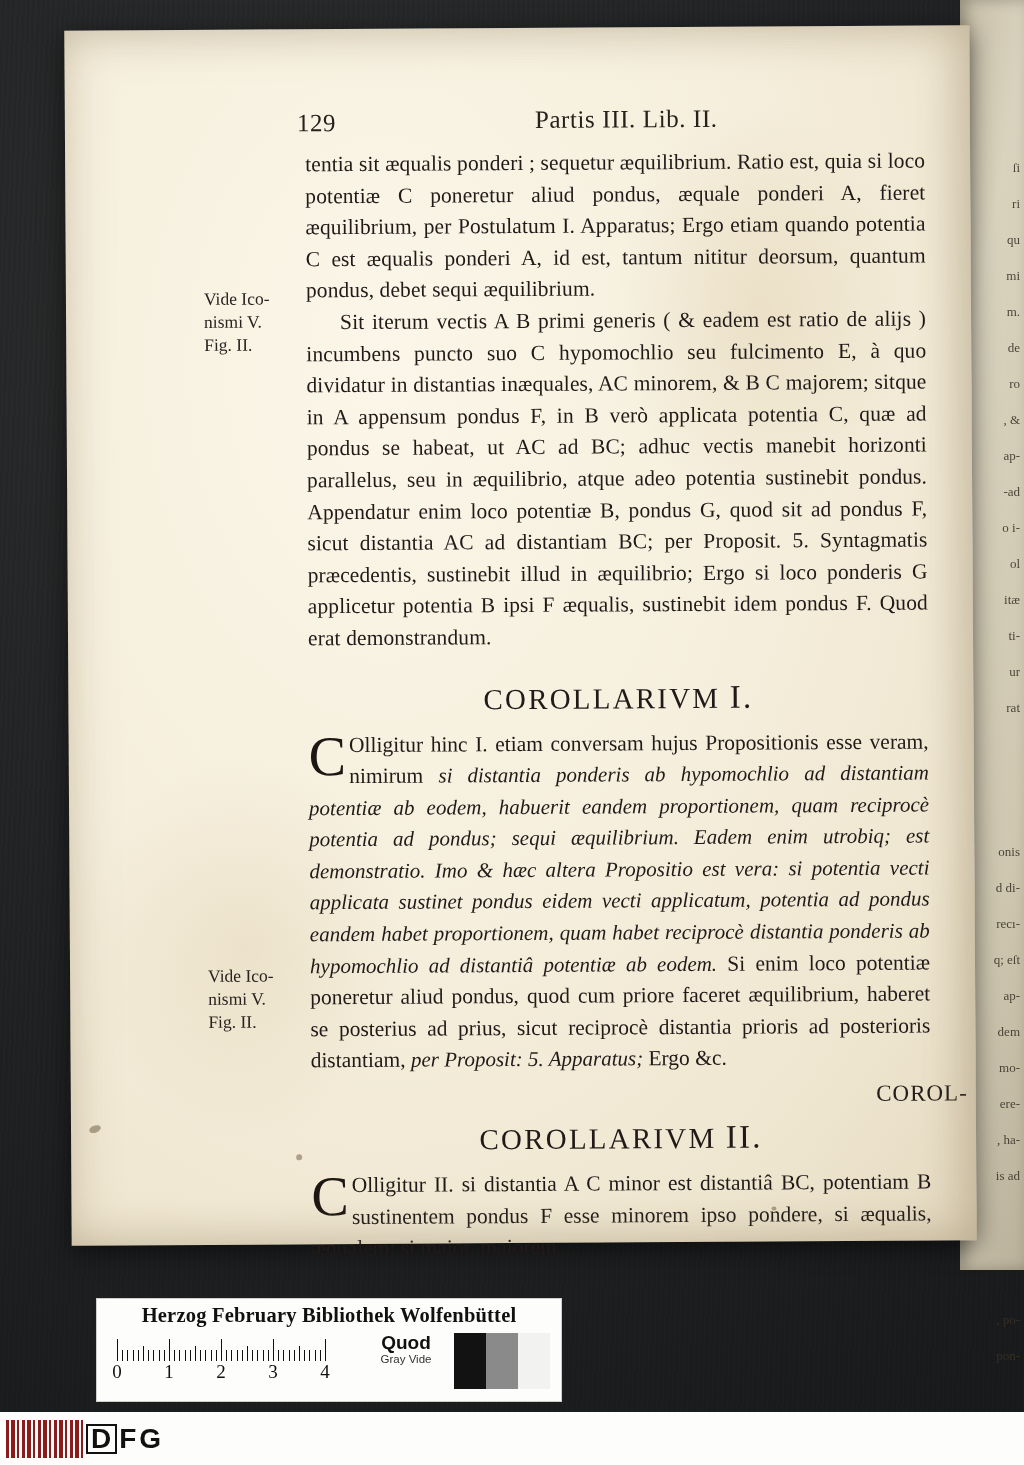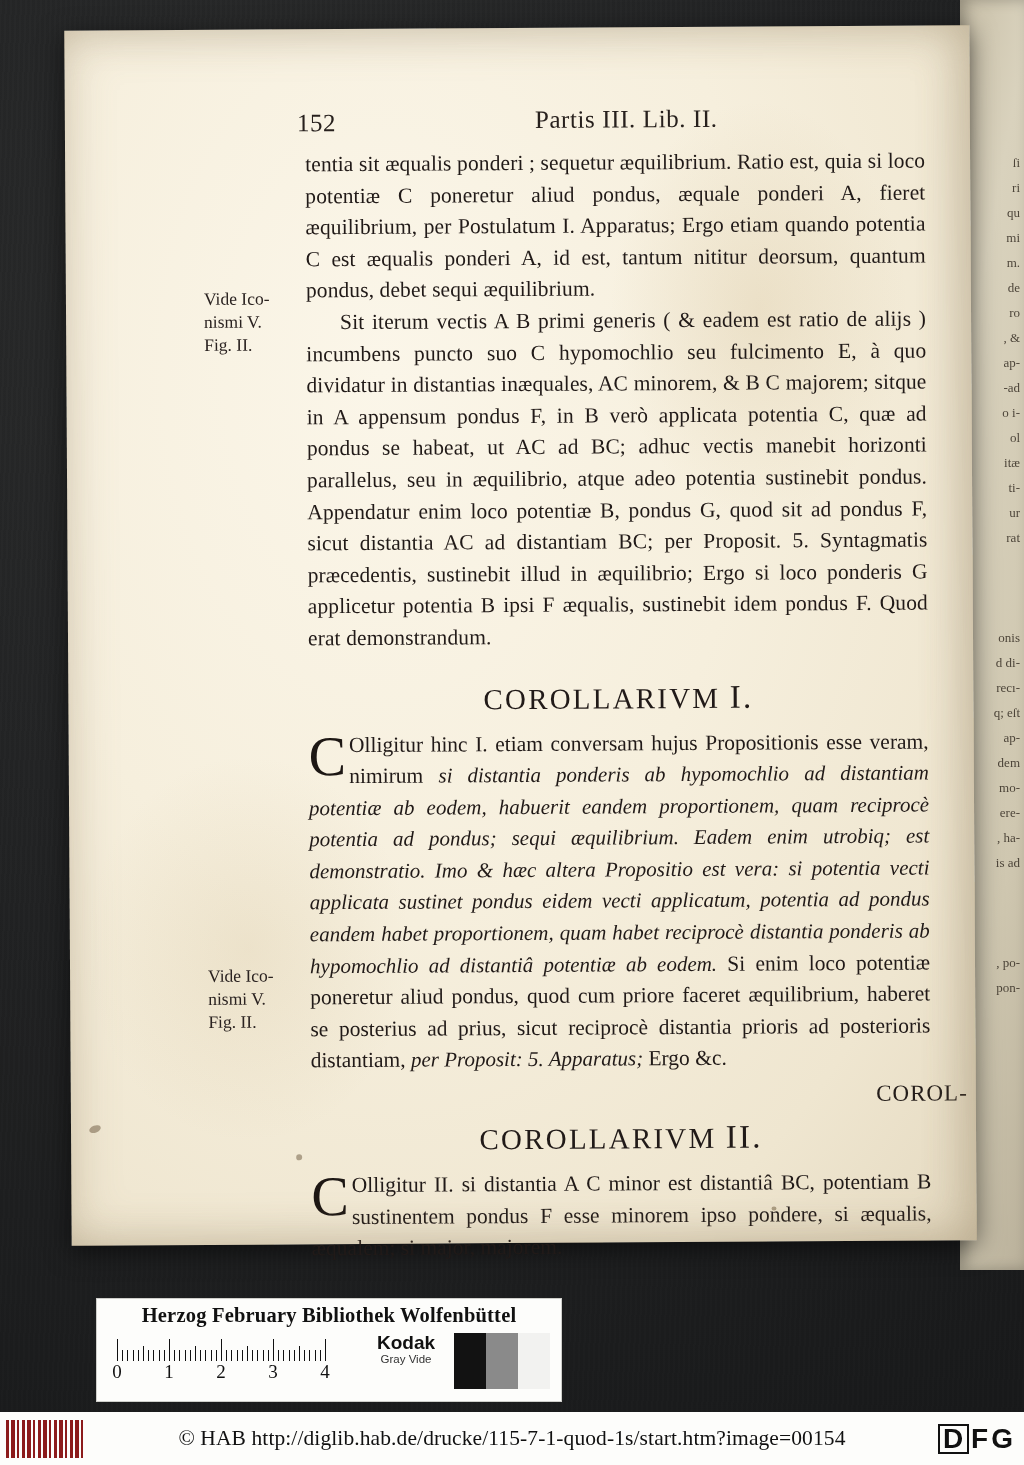--- a/index.html
+++ b/index.html
@@ -39,21 +39,21 @@
     height: 1270px;
     background: linear-gradient(100deg, #c8bfa8 0%, #d9d2bd 25%, #cfc7b0 70%, #b9b09a 100%);
     box-shadow: inset 6px 0 14px rgba(0,0,0,.25);
   }
   #adjacent-page-text {
     position: absolute;
     top: 150px;
     left: 6px;
     width: 54px;
     font-size: 13px;
-    line-height: 25px;
+    line-height: 36px;
     color: #3a3228;
     text-align: right;
     font-family: "Liberation Serif", serif;
     white-space: pre;
     opacity: .88;
   }
 
   
   #page-leaf {
     position: absolute;
@@ -359,21 +359,21 @@
 pon-</div>
 </div>
 
 <div id="page-leaf">
   <div id="page-stain-1"></div>
   <div id="page-stain-2"></div>
   <div id="page-speck-a"></div>
   <div id="page-speck-b"></div>
   <div id="page-speck-c"></div>
 
-  <div id="folio-number" class="txt">152</div>
+  <div id="folio-number" class="txt">129</div>
   <div id="running-head" class="txt">Partis III. Lib. II.</div>
 
   <div id="marginal-note-1" class="marginal-note">Vide Ico-
 nismi V.
 Fig. II.</div>
   <div id="marginal-note-2" class="marginal-note">Vide Ico-
 nismi V.
 Fig. II.</div>
 
   <div id="body-column">
@@ -455,32 +455,31 @@
     <div id="ruler-labels">
         <div class="ruler-label" style="left: 12px;">0</div>
         <div class="ruler-label" style="left: 64px;">1</div>
         <div class="ruler-label" style="left: 116px;">2</div>
         <div class="ruler-label" style="left: 168px;">3</div>
         <div class="ruler-label" style="left: 220px;">4</div>
       </div>
   </div>
 
   <div id="grayscale-block">
-    <div id="grayscale-brand">Kodak</div>
+    <div id="grayscale-brand">Quod</div>
     <div id="grayscale-sub">Gray Vide</div>
   </div>
 
   <div id="gray-patches">
       <div style="background: rgb(18, 18, 18); flex: 1 1 0%;"></div>
       <div style="background: rgb(138, 138, 138); flex: 1 1 0%;"></div>
       <div style="background: rgb(242, 242, 240); flex: 1 1 0%;"></div>
     </div>
 </div>
 
 <div id="footer-bar">
   <div id="footer-barcode"></div>
-  <div id="footer-credit">© HAB http://diglib.hab.de/drucke/115-7-1-quod-1s/start.htm?image=00154</div>
   <div id="dfg-logo">
     <span class="boxed">D</span>
       <span>F</span>
       <span>G</span>
   </div>
 </div>
 
 </body></html>

